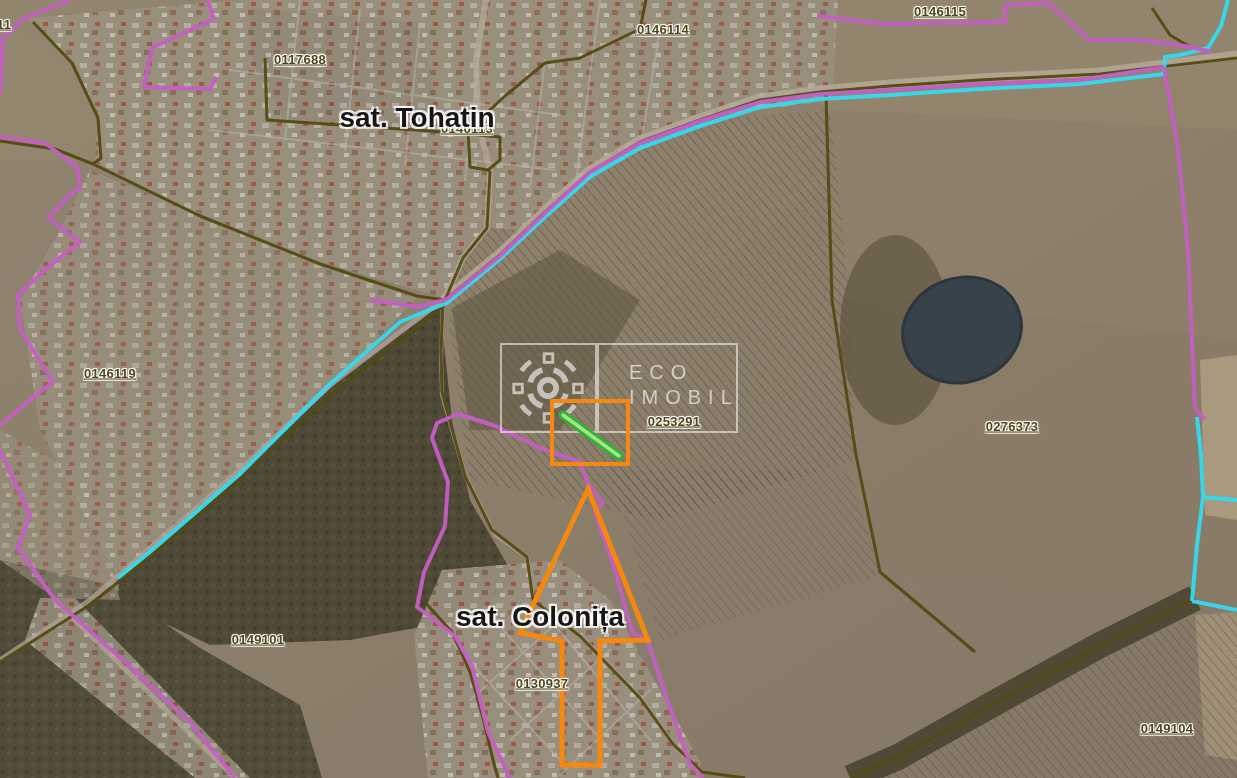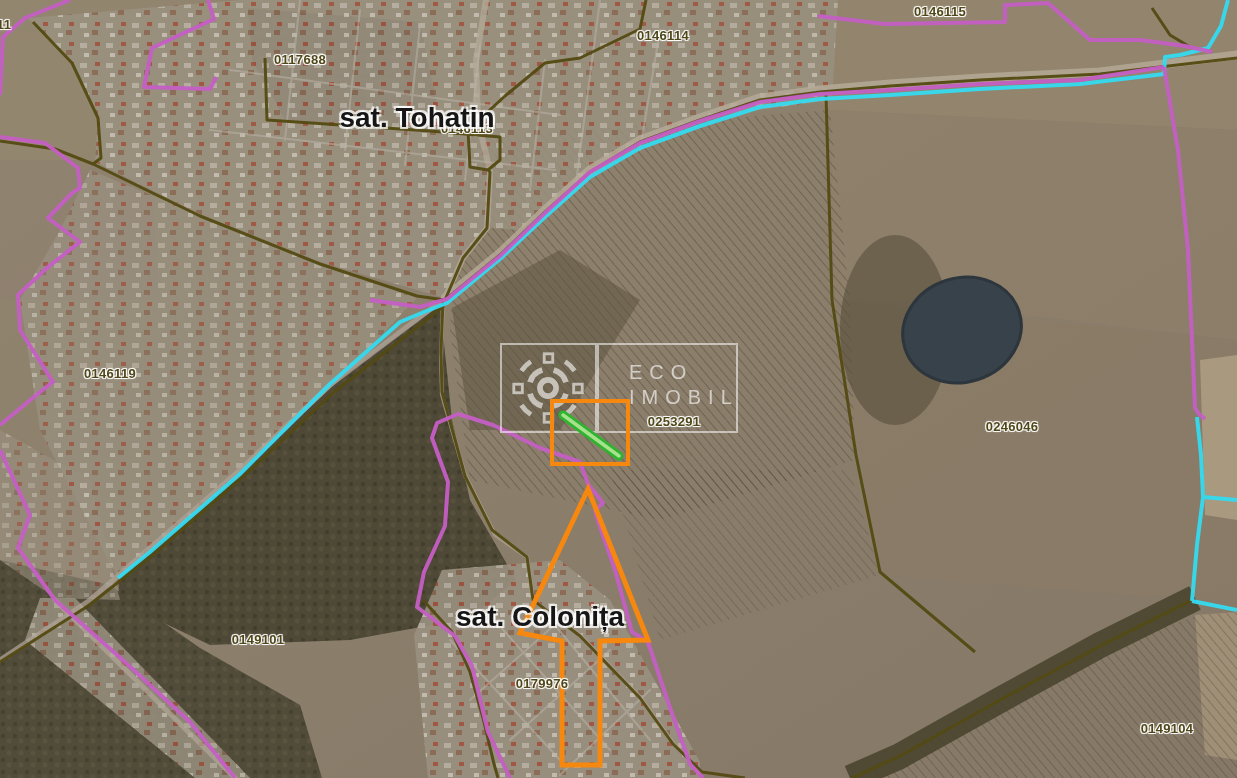--- a/index.html
+++ b/index.html
@@ -5,21 +5,21 @@
   html,body{margin:0;padding:0;background:#222;}
   .stage{position:relative;width:1237px;height:778px;overflow:hidden;
          background:#8b7d6a;font-family:"Liberation Sans",sans-serif;}
   .layer{position:absolute;left:0;top:0;width:1237px;height:778px;}
   svg{display:block;}
   .parcel-label{position:absolute;transform:translate(-50%,-50%);
     font:bold 13px "Liberation Sans",sans-serif;color:#4f4718;letter-spacing:.3px;
     white-space:nowrap;
     text-shadow:-1px -1px 0 rgba(255,255,255,.85),1px -1px 0 rgba(255,255,255,.85),
                 -1px 1px 0 rgba(255,255,255,.85),1px 1px 0 rgba(255,255,255,.85),
-                0 0 3px rgba(255,255,255,.8);}
+                0 0 3px rgba(255,255,255,.8);text-decoration:underline;}
   .village-label{position:absolute;transform:translate(-50%,-50%);
     font:bold 28px "Liberation Sans",sans-serif;color:#161616;white-space:nowrap;
     text-shadow:-2px -2px 0 rgba(255,255,255,.75),2px -2px 0 rgba(255,255,255,.75),
                 -2px 2px 0 rgba(255,255,255,.75),2px 2px 0 rgba(255,255,255,.75),
                 0 0 4px rgba(255,255,255,.65);}
   .wm-box{position:absolute;border:2px solid rgba(255,255,255,.55);box-sizing:border-box;}
   .wm-left{left:500px;top:343px;width:97px;height:90px;}
   .wm-right{left:597px;top:343px;width:141px;height:90px;}
   .wm-text{position:absolute;left:629px;top:360px;color:rgba(255,255,255,.62);
     font-weight:normal;font-size:20px;letter-spacing:7px;line-height:25px;
@@ -177,25 +177,25 @@
   <svg class="layer" width="1237" height="778" viewBox="0 0 1237 778">
     <line x1="563" y1="415" x2="619" y2="456" stroke="#2fb42f" stroke-width="9" stroke-linecap="round"></line>
     <line x1="563" y1="415" x2="619" y2="456" stroke="#a8e18d" stroke-width="3.5" stroke-linecap="round"></line>
     <rect x="552" y="401" width="76" height="63" fill="none" stroke="#f6870f" stroke-width="4"></rect>
     <path d="M588,489 L520,633 L562,641 L562,765 L600,765 L600,641 L648,640 Z" fill="none" stroke="#f6870f" stroke-width="5" stroke-linejoin="miter"></path>
   </svg>
 
   <div class="parcel-label" style="left:4px;top:24px">11</div>
   <div class="parcel-label" style="left:300px;top:59px">0117688</div>
   <div class="parcel-label" style="left:467px;top:128px">0146113</div>
-  <div class="parcel-label" style="left:663px;top:35px">0146114</div>
+  <div class="parcel-label" style="left:663px;top:29px">0146114</div>
   <div class="parcel-label" style="left:940px;top:11px">0146115</div>
   <div class="parcel-label" style="left:110px;top:373px">0146119</div>
   <div class="parcel-label" style="left:258px;top:639px">0149101</div>
   <div class="parcel-label" style="left:674px;top:421px">0253291</div>
-  <div class="parcel-label" style="left:1012px;top:426px">0246046</div>
+  <div class="parcel-label" style="left:1012px;top:426px">0276373</div>
   <div class="parcel-label" style="left:1167px;top:728px">0149104</div>
-  <div class="parcel-label" style="left:542px;top:683px">0179976</div>
+  <div class="parcel-label" style="left:542px;top:683px">0130937</div>
 
   <div class="village-label" style="left:540px;top:617px">sat. Colonița</div>
   <div class="village-label" style="left:417px;top:118px">sat. Tohatin</div>
 
 </div>
 
 </body></html>

